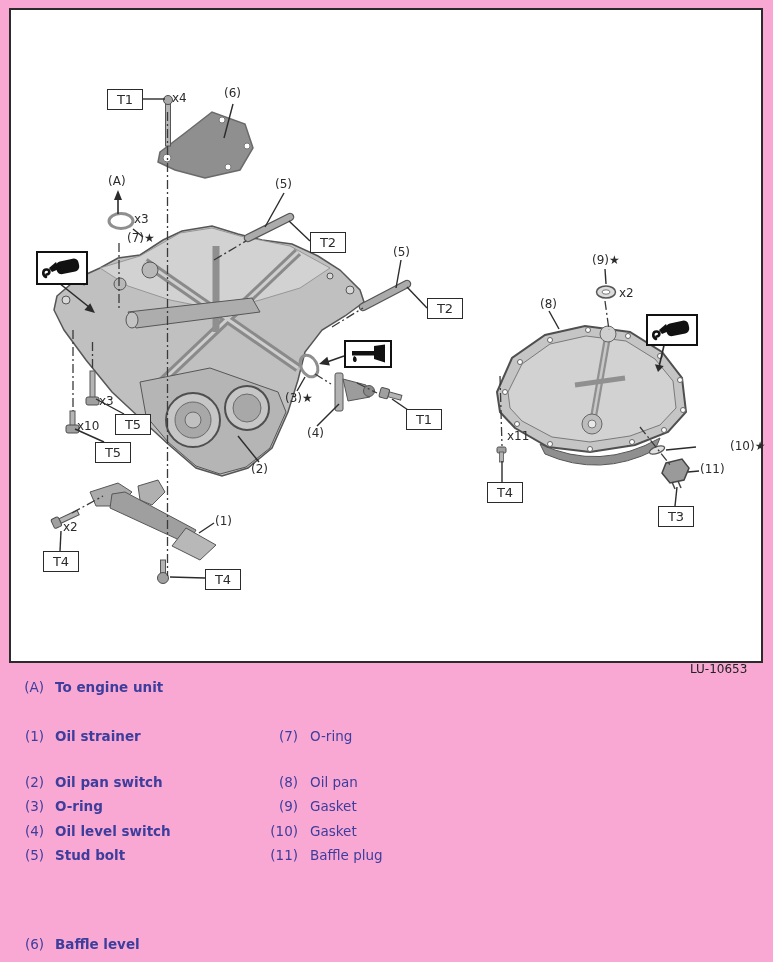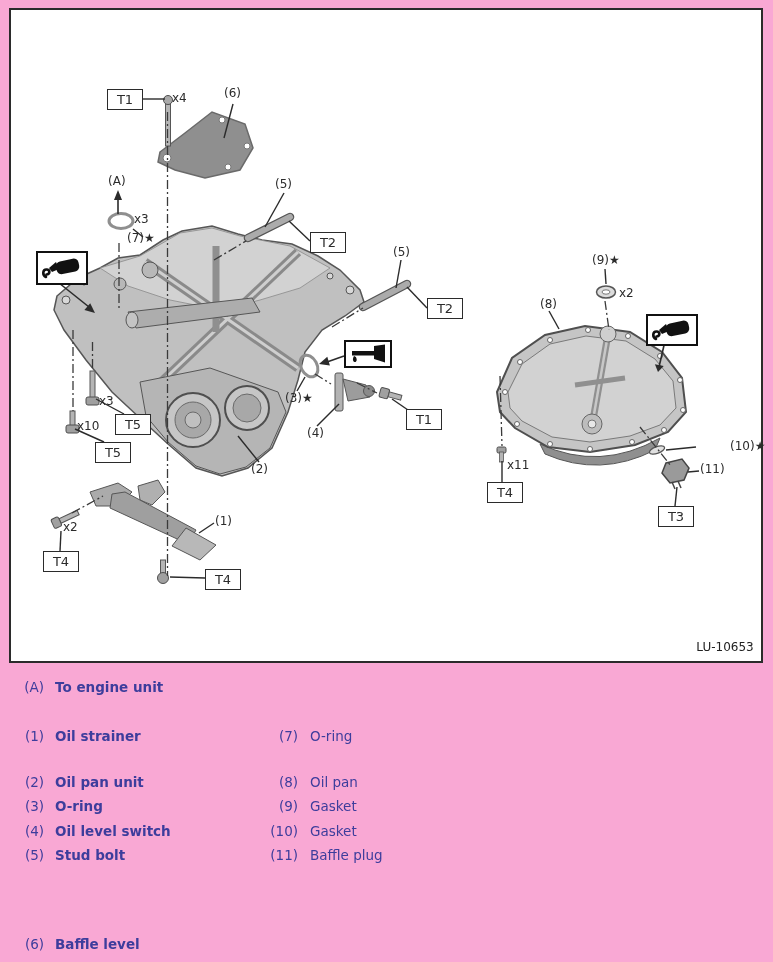--- a/index.html
+++ b/index.html
@@ -232,21 +232,21 @@
   <div class="dlab" style="left:275px;top:177px">(5)</div>
   <div class="dlab" style="left:393px;top:245px">(5)</div>
   <div class="dlab" style="left:285px;top:391px">(3)★</div>
   <div class="dlab" style="left:307px;top:426px">(4)</div>
   <div class="dlab" style="left:99px;top:394px">x3</div>
   <div class="dlab" style="left:77px;top:419px">x10</div>
   <div class="dlab" style="left:251px;top:462px">(2)</div>
   <div class="dlab" style="left:592px;top:253px">(9)★</div>
   <div class="dlab" style="left:619px;top:286px">x2</div>
   <div class="dlab" style="left:540px;top:297px">(8)</div>
-  <div class="dlab" style="left:507px;top:458px">x11</div>
+  <div class="dlab" style="left:507px;top:429px">x11</div>
   <div class="dlab" style="left:730px;top:439px">(10)★</div>
   <div class="dlab" style="left:700px;top:462px">(11)</div>
   <div class="dlab" style="left:63px;top:520px">x2</div>
   <div class="dlab" style="left:215px;top:514px">(1)</div>
 
   <div class="ibox" style="left:36px;top:251px;width:48px;height:30px">
     <svg width="42" height="24" viewBox="0 0 42 24">
       <rect x="15" y="4" width="23" height="13" rx="5" fill="#111" transform="rotate(-12 26 10)"></rect>
       <polygon points="8,12 15,6 18,13 11,16" fill="#111"></polygon>
       <path d="M 5,21 C 1,19 1.5,13 6,13.5 C 9.5,14 9,18.5 5.5,18.5" stroke="#111" stroke-width="2.6" fill="none" stroke-linecap="round"></path>
@@ -260,36 +260,36 @@
     </svg>
   </div>
   <div class="ibox" style="left:646px;top:314px;width:48px;height:28px">
     <svg width="42" height="24" viewBox="0 0 42 24">
       <rect x="15" y="4" width="23" height="13" rx="5" fill="#111" transform="rotate(-12 26 10)"></rect>
       <polygon points="8,12 15,6 18,13 11,16" fill="#111"></polygon>
       <path d="M 5,21 C 1,19 1.5,13 6,13.5 C 9.5,14 9,18.5 5.5,18.5" stroke="#111" stroke-width="2.6" fill="none" stroke-linecap="round"></path>
     </svg>
   </div>
 
-  <div class="figid" style="left:690px;top:640px;width:70px;text-align:center">LU-10653</div>
+  <div class="figid" style="left:690px;top:662px;width:70px;text-align:left">LU-10653</div>
 
   <div>
     <div class="lrow" style="top:679px">
       <span class="lnum">(A)</span>
       <span class="llab">To engine unit</span>
     </div>
     <div class="lrow" style="top:728px">
       <span class="lnum">(1)</span>
       <span class="llab">Oil strainer</span>
       <span class="rnum">(7)</span>
       <span class="rlab">O-ring</span>
     </div>
     <div class="lrow" style="top:774px">
       <span class="lnum">(2)</span>
-      <span class="llab">Oil pan unit</span>
+      <span class="llab">Oil pan switch</span>
       <span class="rnum">(8)</span>
       <span class="rlab">Oil pan</span>
     </div>
     <div class="lrow" style="top:798px">
       <span class="lnum">(3)</span>
       <span class="llab">O-ring</span>
       <span class="rnum">(9)</span>
       <span class="rlab">Gasket</span>
     </div>
     <div class="lrow" style="top:823px">

